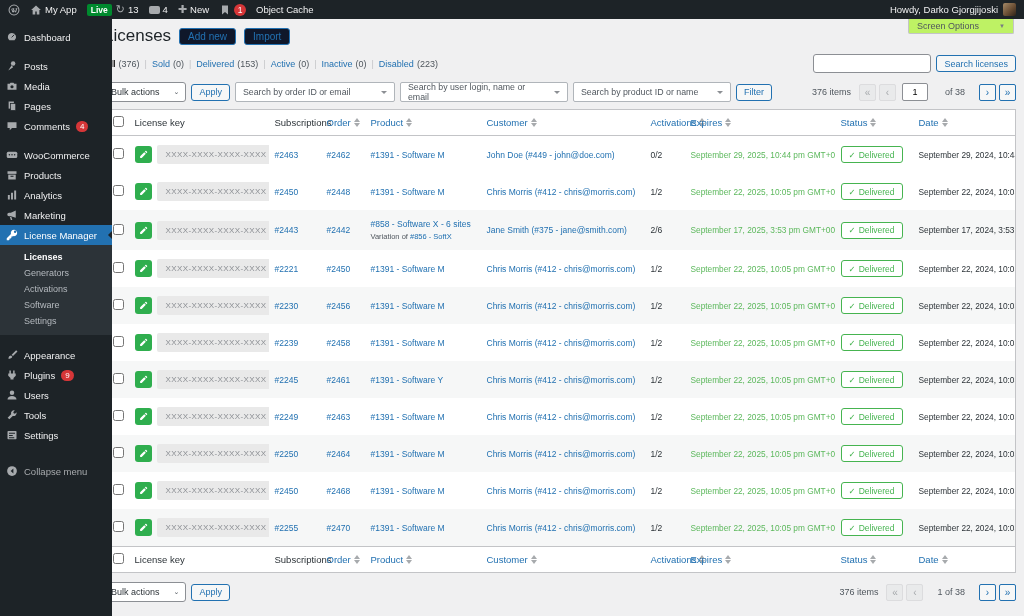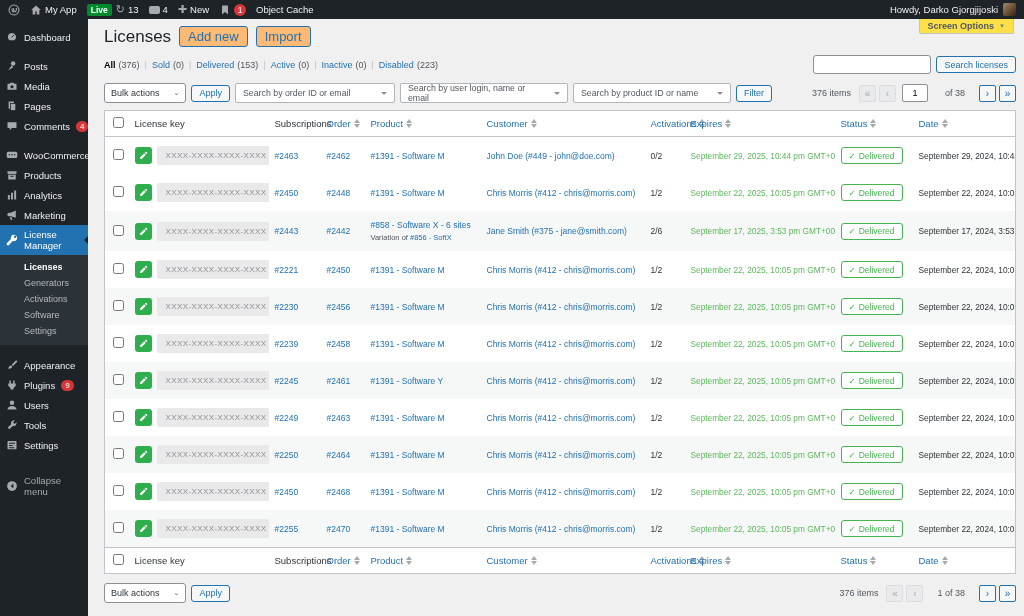--- a/index.html
+++ b/index.html
@@ -16,46 +16,46 @@
   .ab-char { color:#a7aaad; font-size:11px; line-height:1; }
   .live-badge { background:#008a2e; color:#fff; font-size:8.5px; padding:1px 4px; border-radius:2px; font-weight:bold; }
   .red-dot { background:#d63638; color:#fff; width:12px; height:12px; border-radius:50%; font-size:8.5px;
     display:inline-flex; align-items:center; justify-content:center; }
   .ab-right { margin-left:auto; display:flex; align-items:center; gap:5px; }
   .avatar { width:13px; height:13px; border-radius:2px; background:linear-gradient(135deg,#a58a68 0%,#6b4f35 55%,#2e2118 100%); }
   .bubble { width:11px; height:8px; background:#a7aaad; border-radius:2px; position:relative; }
   .bubble::after { content:""; position:absolute; left:2px; bottom:-3px; border:3px solid transparent; border-top-color:#a7aaad; border-left-width:2px; border-right-width:2px; }
 
   
-  .sidebar { position:fixed; top:19px; left:0; bottom:0; width:88px; background:#1d2327; z-index:40; font-size:9.5px; }
+  .sidebar { position:fixed; top:19px; left:0; bottom:0; width:112px; background:#1d2327; z-index:40; font-size:9.5px; }
   .menu { list-style:none; padding-top:8px; }
   .mi { display:flex; align-items:center; gap:6px; padding:4px 6px; color:#f0f0f1; cursor:pointer; position:relative; }
   .mi .ico { width:12px; height:12px; flex:0 0 12px; display:inline-flex; }
   .mi .ico svg { width:12px; height:12px; fill:#a7aaad; }
   .mi.gap { margin-top:9px; }
   .mi.active { background:#2271b1; color:#fff; }
   .mi.active .ico svg { fill:#fff; }
   .mi.active::after { content:""; position:absolute; right:0; top:50%; margin-top:-4px;
     border:4px solid transparent; border-right-color:#1d2327; }
   .mbadge { background:#d63638; color:#fff; border-radius:8px; font-size:8px; padding:0 4px; line-height:11px; height:11px; }
   .submenu { list-style:none; background:#2c3338; padding:4px 0 6px; }
   .smi { padding:3px 6px 3px 24px; color:#b4b9be; cursor:pointer; font-size:9px; }
   .smi.current { color:#fff; font-weight:bold; }
   .collapse { margin-top:16px; }
   .collapse .lbl { color:#a7aaad; }
 
   
   .content { margin-left:92px; padding:19px 8px 0 12px; position:relative; }
-  .screen-options { position:absolute; top:19px; right:10px; background:#fde047; border:1px solid #c3c4c7; border-top:none;
-    border-radius:0 0 2px 2px; font-size:9px; color:#50575e; padding:2px 8px; display:flex; gap:5px; align-items:center; cursor:pointer;font-weight:bold; }
+  .screen-options { position:absolute; top:19px; right:10px; background:#bef264; border:1px solid #c3c4c7; border-top:none;
+    border-radius:0 0 2px 2px; font-size:9px; color:#50575e; padding:2px 8px; display:flex; gap:20px; align-items:center; cursor:pointer; }
   .screen-options .caret { font-size:6px; color:#787c82; }
 
   .title-row { display:flex; align-items:center; gap:8px; margin-top:7px; }
   h1 { font-size:17px; font-weight:400; color:#1d2327; }
-  .pta { background:#fdba74; border:1px solid #2271b1; color:#2271b1; border-radius:3px; font-size:13px;
+  .pta { background:#0f172a; border:1px solid #2271b1; color:#2271b1; border-radius:3px; font-size:10px;
     padding:2px 8px; cursor:pointer; }
 
   .row2 { display:flex; justify-content:space-between; align-items:center; margin-top:8px; }
   .views { list-style:none; display:flex; align-items:center; font-size:9px; }
   .views li { display:flex; align-items:center; }
   .views li + li::before { content:"|"; color:#c3c4c7; margin:0 5px; }
   .views .cnt { color:#50575e; margin-left:3px; }
   .views .current .vl { color:#000; font-weight:bold; }
   .search-row { display:flex; gap:5px; align-items:center; }
   .search-input { width:118px; height:19px; border:1px solid #8c8f94; border-radius:3px; background:#fff; font-size:9.5px; padding:0 5px; }

